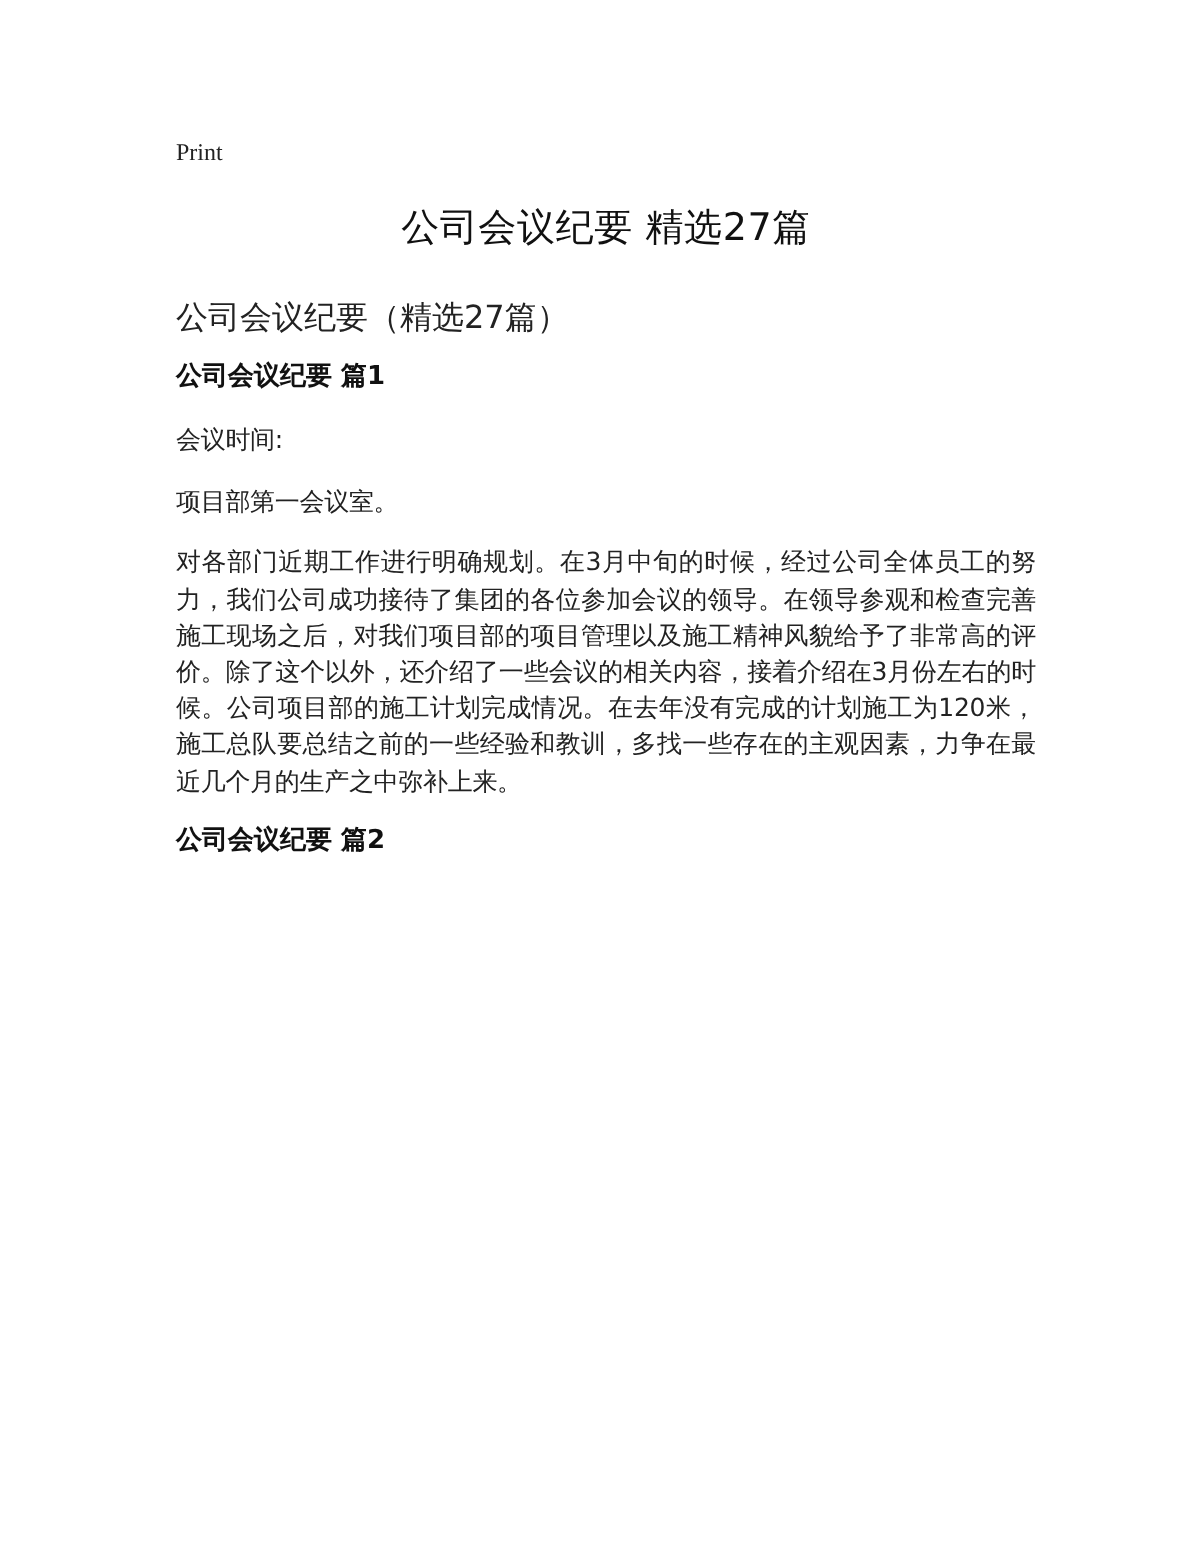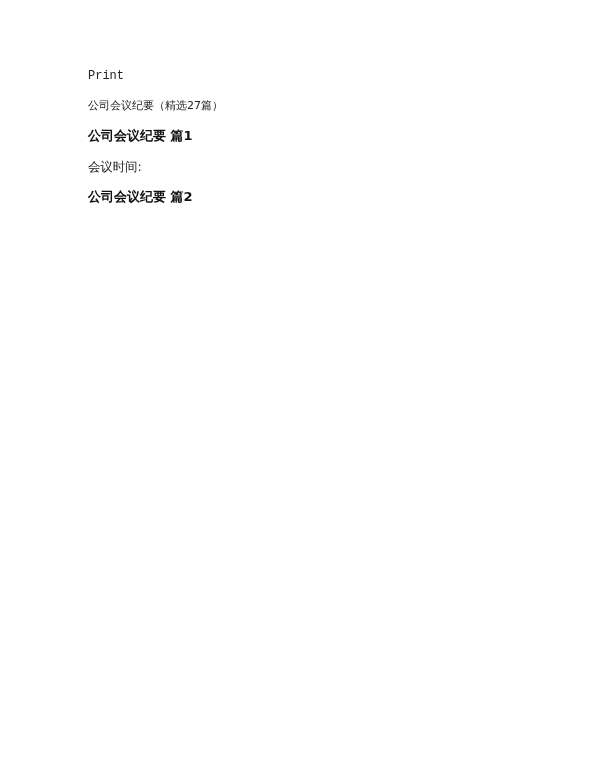--- a/index.html
+++ b/index.html
@@ -15,41 +15,41 @@
     color: #1a1a1a;
     font-family: "DejaVu Sans", sans-serif;
   }
   .page {
     position: absolute;
     left: 88px;
     top: 68px;
     width: 430px;
   }
   .print-link {
-    font-family: Liberation Mono, monospace;
+    font-family: Liberation Serif, serif;
     font-size: 12px;
     color: #222;
     text-decoration: none;
     display: block;
     height: 16px;
     line-height: 16px;
     cursor: pointer;
   }
   .doc-title {
     margin: 17px 0 0 0;
     text-align: center;
     font-size: 19px;
     font-weight: normal;
     line-height: 26px;
     color: #111;
     letter-spacing: 0.3px;
   }
   .subtitle {
-    margin: 13px 0 0 0;
-    font-size: 11px;
+    margin: 23px 0 0 0;
+    font-size: 16px;
     line-height: 18px;
     color: #222;
   }
   .section-heading {
     margin: 12px 0 0 0;
     font-size: 13px;
     font-weight: bold;
     line-height: 18px;
     color: #111;
   }
@@ -64,24 +64,27 @@
   .para.short {
     margin-top: 13px;
   }
 </style>
 </head>
 <body>
 
 <div class="page">
   <a class="print-link">Print</a>
 
+  <h1 class="doc-title">公司会议纪要 精选27篇</h1>
 
   <p class="subtitle">公司会议纪要（精选27篇）</p>
 
   <div>
     <h2 class="section-heading">公司会议纪要 篇1</h2>
     <p class="para short">会议时间:</p>
+    <p class="para short">项目部第一会议室。</p>
+    <p class="para">对各部门近期工作进行明确规划。在3月中旬的时候，经过公司全体员工的努力，我们公司成功接待了集团的各位参加会议的领导。在领导参观和检查完善施工现场之后，对我们项目部的项目管理以及施工精神风貌给予了非常高的评价。除了这个以外，还介绍了一些会议的相关内容，接着介绍在3月份左右的时候。公司项目部的施工计划完成情况。在去年没有完成的计划施工为120米，施工总队要总结之前的一些经验和教训，多找一些存在的主观因素，力争在最近几个月的生产之中弥补上来。</p>
   </div>
 
   <div>
     <h2 class="section-heading">公司会议纪要 篇2</h2>
   </div>
 </div>
 
 </body></html>

